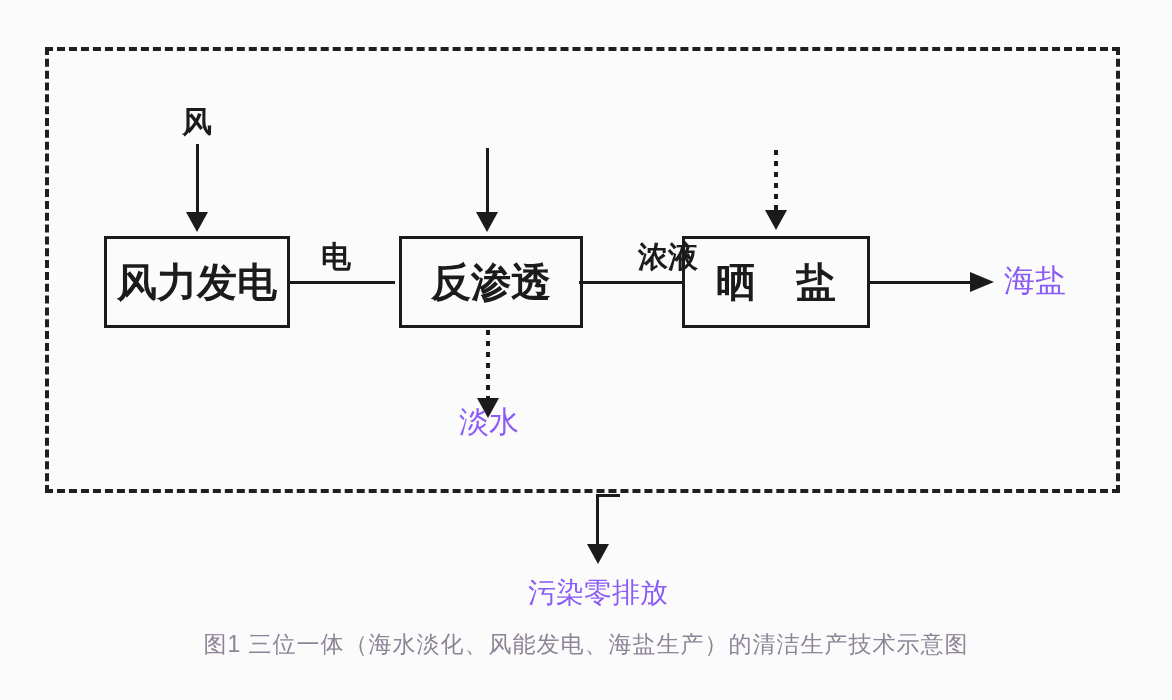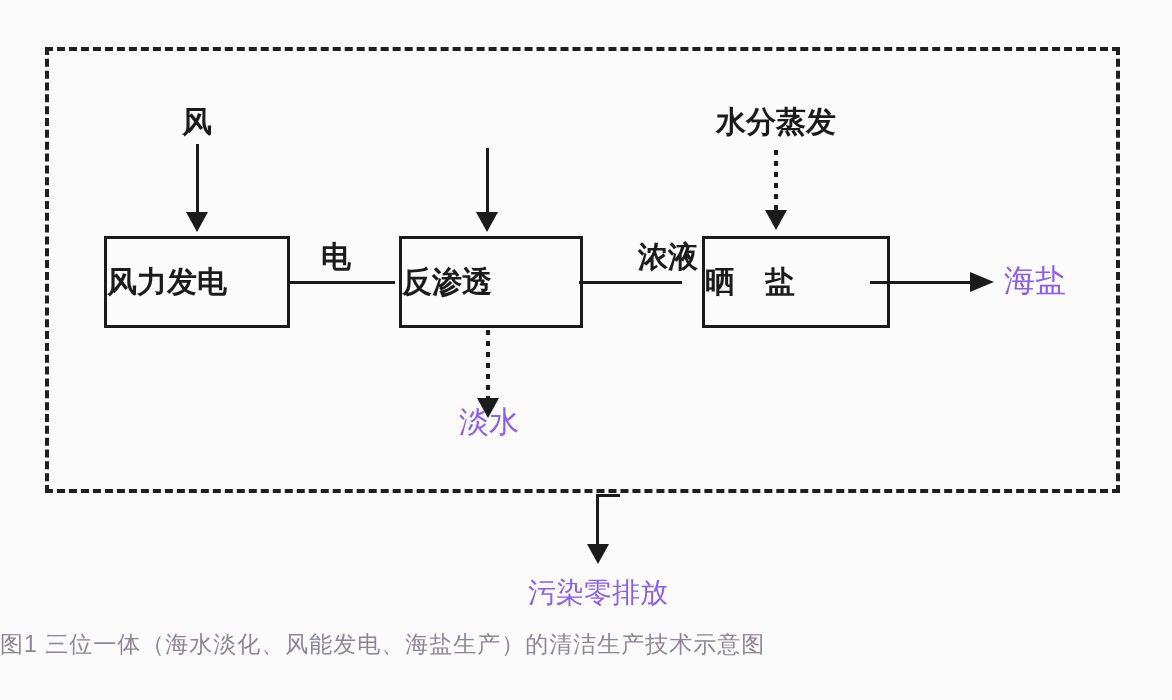--- a/index.html
+++ b/index.html
@@ -27,28 +27,29 @@
   }
   .node-box {
     position: absolute;
     top: 236px;
     height: 92px;
     border: 3px solid #1b1b1b;
     box-sizing: border-box;
     background: #fbfbfc;
     display: flex;
     align-items: center;
-    font-size: 30px;
+    justify-content: center;
+    font-size: 40px;
     font-weight: bold;
     color: #1b1b1b;
     white-space: pre;
   }
   .box-wind-power   { left: 104px; width: 186px; }
   .box-reverse-osmosis { left: 399px; width: 184px; }
-  .box-salt-drying  { left: 682px; width: 188px; margin-left: 20px; }
+  .box-salt-drying  { left: 682px; width: 188px; }
 
   .top-label {
     position: absolute;
     top: 103px;
     height: 38px;
     display: flex;
     align-items: center;
     justify-content: center;
     font-size: 30px;
     font-weight: bold;
@@ -103,42 +104,41 @@
     justify-content: center;
     font-size: 31px;
     font-weight: normal;
     color: #8b5cf6;
   }
   .caption {
     position: absolute;
     left: 0;
     right: 0;
     top: 629px;
-    text-align: left;
+    text-align: center;
     font-size: 23px;
     font-weight: 400;
     letter-spacing: 1px;
     color: #8d8496;
   }
 </style>
 </head>
 <body>
 
 <div class="canvas">
 
   <div class="boundary"></div>
 
   <div class="top-label" style="left:157px; width:80px;">风</div>
   <div class="vline" style="left:196px; top:144px; height:70px;"></div>
   <div class="head-down" style="left:186px; top:212px;"></div>
 
   <div class="vline" style="left:486px; top:148px; height:66px;"></div>
   <div class="head-down" style="left:476px; top:212px;"></div>
 
-  <div class="top-label" style="left:696px; width:160px;">水分蒸发</div>
   <div class="vdotted" style="left:774px; top:150px; height:62px;"></div>
   <div class="head-down" style="left:765px; top:210px;"></div>
 
   <div class="node-box box-wind-power">
     <span>风力发电</span>
   </div>
   <div class="node-box box-reverse-osmosis">
     <span>反渗透</span>
   </div>
   <div class="node-box box-salt-drying">

